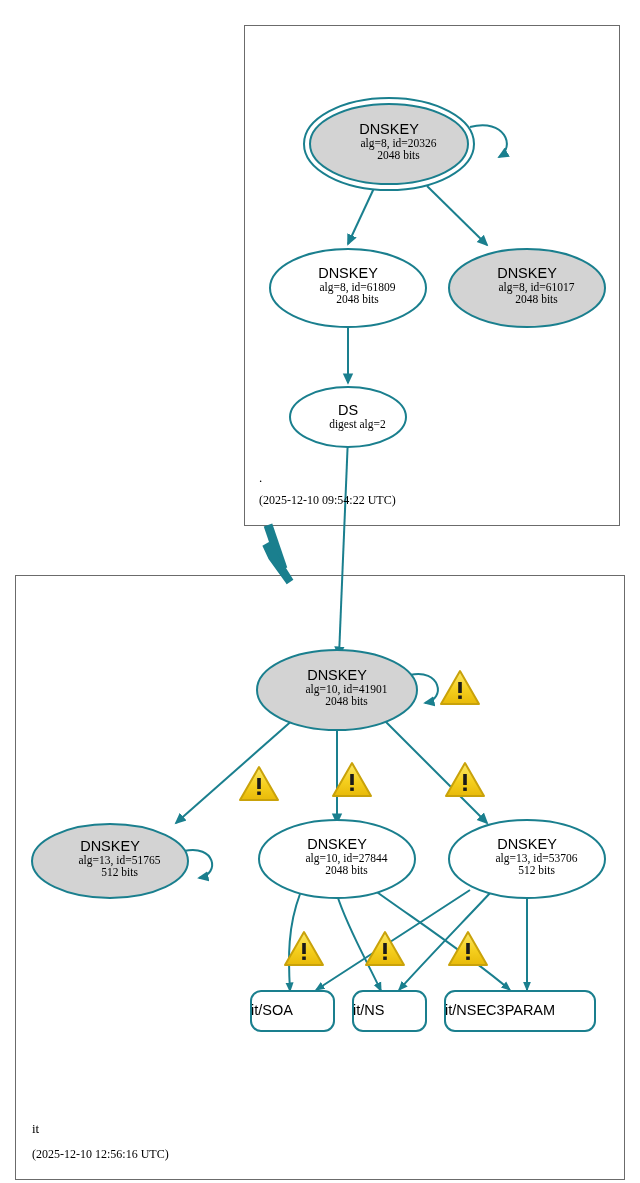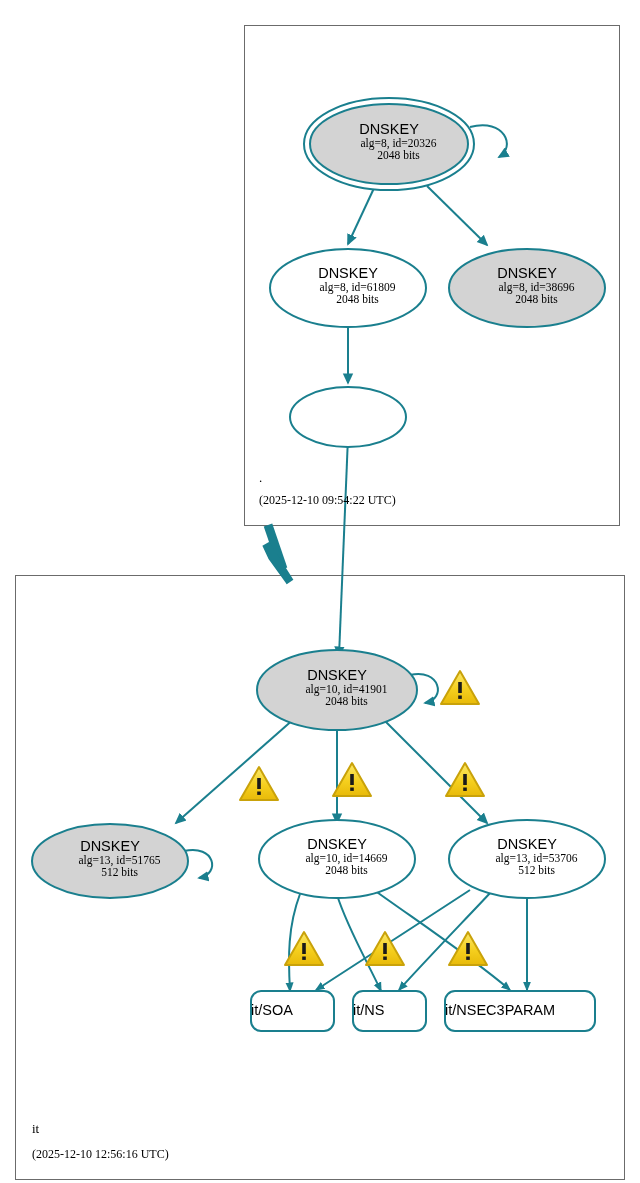--- a/index.html
+++ b/index.html
@@ -161,40 +161,44 @@
   </div>
 
   <div class="node-label" style="left:268px;top:255px;width:160px;">
     <div class="nl-title">DNSKEY</div>
     <div class="nl-sub">alg=8, id=61809</div>
     <div class="nl-sub">2048 bits</div>
   </div>
 
   <div class="node-label" style="left:447px;top:255px;width:160px;">
     <div class="nl-title">DNSKEY</div>
-    <div class="nl-sub">alg=8, id=38696</div>
-    <div class="nl-sub">2048 bits</div>
-  </div>
-
+    <div class="nl-sub">alg=8, id=61017</div>
+    <div class="nl-sub">2048 bits</div>
+  </div>
+
+  <div class="node-label" style="left:288px;top:392px;width:120px;">
+    <div class="nl-title">DS</div>
+    <div class="nl-sub">digest alg=2</div>
+  </div>
 
   <div class="node-label" style="left:257px;top:657px;width:160px;">
     <div class="nl-title">DNSKEY</div>
     <div class="nl-sub">alg=10, id=41901</div>
     <div class="nl-sub">2048 bits</div>
   </div>
 
   <div class="node-label" style="left:30px;top:828px;width:160px;">
     <div class="nl-title">DNSKEY</div>
     <div class="nl-sub">alg=13, id=51765</div>
     <div class="nl-sub">512 bits</div>
   </div>
 
   <div class="node-label" style="left:257px;top:826px;width:160px;">
     <div class="nl-title">DNSKEY</div>
-    <div class="nl-sub">alg=10, id=14669</div>
+    <div class="nl-sub">alg=10, id=27844</div>
     <div class="nl-sub">2048 bits</div>
   </div>
 
   <div class="node-label" style="left:447px;top:826px;width:160px;">
     <div class="nl-title">DNSKEY</div>
     <div class="nl-sub">alg=13, id=53706</div>
     <div class="nl-sub">512 bits</div>
   </div>
 
   <div class="rr-label" style="left:251px;top:991px;width:83px;">it/SOA</div>

